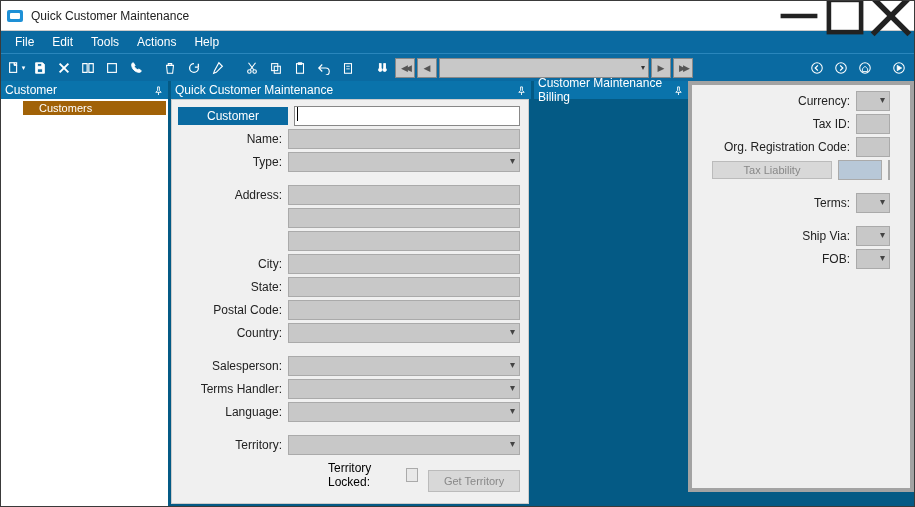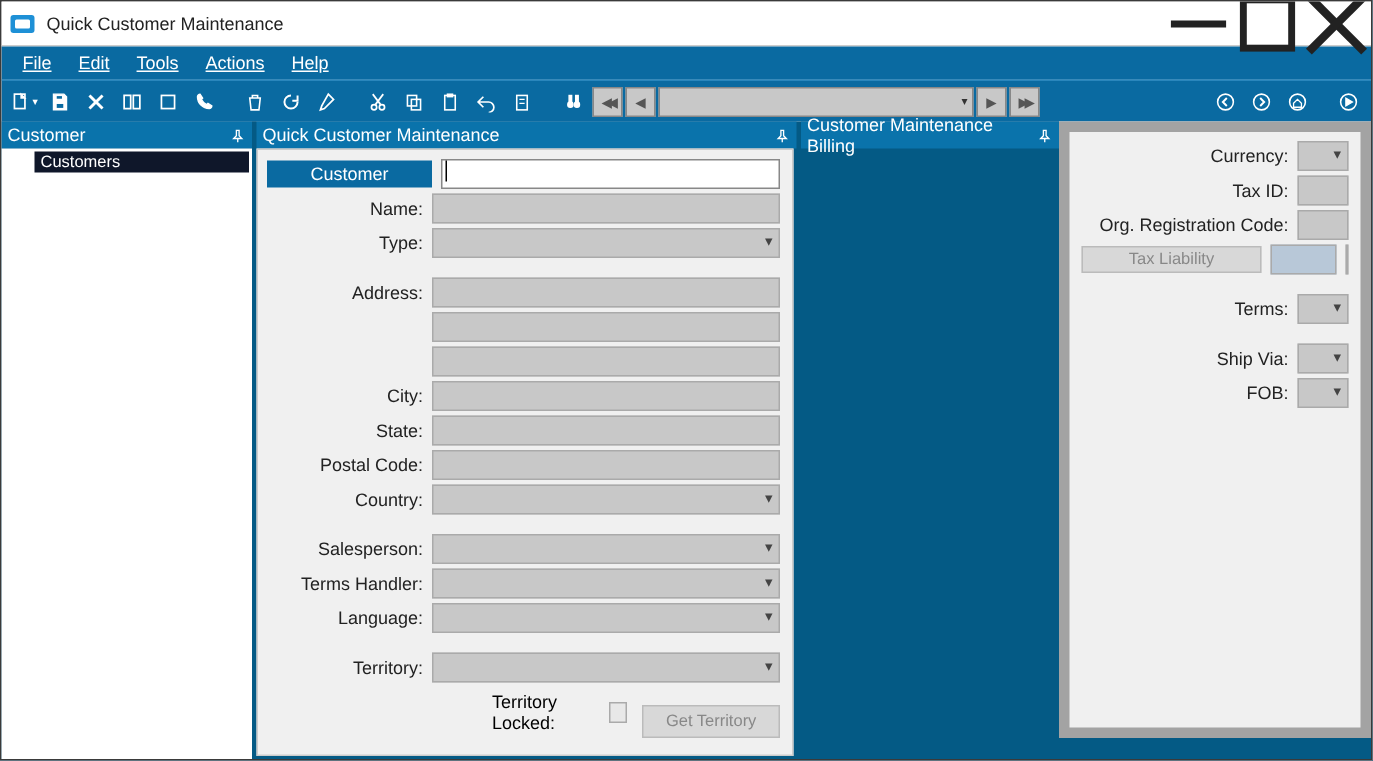--- a/index.html
+++ b/index.html
@@ -7,21 +7,21 @@
   
   
   .titlebar { height: 30px; background: #fff; display: flex; align-items: center; padding-left: 6px; border-bottom: 1px solid #ccc; }
   .titlebar .app-icon { width: 16px; height: 12px; background: #1e90d6; border-radius: 2px; position: relative; margin-right: 8px; }
   .titlebar .app-icon::after { content: ""; position: absolute; inset: 3px; background: #fff; border-radius: 1px; }
   .titlebar .title { flex: 1; color: #222; }
   .titlebar .winbtn { width: 46px; height: 30px; display: flex; align-items: center; justify-content: center; color: #222; font-size: 14px; cursor: default; }
   
   
   .menubar { height: 22px; background: #0a6aa1; display: flex; align-items: center; padding-left: 6px; gap: 2px; }
-  .menubar .menuitem { color: #fff; padding: 2px 8px; cursor: default; text-decoration: underline; }
+  .menubar .menuitem { color: #fff; padding: 2px 8px; cursor: default; }
   
   
   .toolbar { height: 28px; background: #0a6aa1; display: flex; align-items: center; padding: 0 4px; gap: 2px; border-top: 1px solid #2a86bc; }
   .tbtn { width: 22px; height: 22px; display: flex; align-items: center; justify-content: center; color: #fff; cursor: default; border-radius: 2px; }
   .tbtn svg { width: 14px; height: 14px; fill: #fff; stroke: #fff; }
   .tsep { width: 8px; }
   .tbtn .dd { font-size: 7px; margin-left: 1px; }
   .navcombo { width: 210px; height: 20px; background: #c8c8c8; border: 1px solid #888; display: flex; align-items: center; justify-content: flex-end; padding-right: 3px; }
   .navcombo .arr { font-size: 8px; color: #333; }
   .navarrow { width: 20px; height: 20px; background: #c8c8c8; border: 1px solid #888; display: flex; align-items: center; justify-content: center; color: #555; font-size: 9px; cursor: default; }
@@ -29,41 +29,41 @@
   
   
   .main { display: flex; height: calc(100% - 80px); background: #045a85; }
   
   
   .leftpanel { width: 170px; display: flex; flex-direction: column; border-right: 3px solid #045a85; }
   .panelhdr { height: 18px; background: #0a73ab; color: #fff; display: flex; align-items: center; padding: 0 4px; font-size: 11px; }
   .panelhdr .pin { margin-left: auto; width: 12px; height: 12px; display: flex; align-items: center; justify-content: center; }
   .panelhdr .pin svg { width: 9px; height: 9px; fill: #fff; }
   .leftbody { flex: 1; background: #fff; }
-  .treeitem { background: #0f172a; color: #fff; padding: 1px 4px; margin: 2px 2px 2px 22px; font-size: 11px; }
+  .treeitem { background: #a16207; color: #fff; padding: 1px 16px; margin: 2px 2px 2px 22px; font-size: 11px; }
   
   
   .centerpanel { flex: 1; display: flex; flex-direction: column; }
   .centerbody { flex: 1; background: #f0f0f0; padding: 6px 8px 8px 6px; overflow: auto; border: 1px solid #ccc; margin: 0 2px 2px 0; }
   .formrow { display: flex; align-items: center; margin-bottom: 3px; }
   .formrow .lbl { width: 110px; text-align: right; padding-right: 6px; color: #222; font-size: 12px; }
   .formrow .fld { flex: 1; height: 20px; background: #c8c8c8; border: 1px solid #aaa; }
   .formrow .fld.white { background: #fff; border: 1px solid #888; }
   .formrow .fld.combo { position: relative; }
   .formrow .fld.combo::after { content: "▾"; position: absolute; right: 4px; top: 2px; font-size: 10px; color: #444; }
   .tabbtn { background: #0a6aa1; color: #fff; width: 110px; text-align: center; padding: 2px 0; font-size: 12px; margin-right: 6px; }
   .formrow.first { margin-bottom: 3px; }
   .formrow.first .fld { height: 20px; }
   .gap { height: 10px; }
   .chk { width: 14px; height: 14px; background: #e8e8e8; border: 1px solid #aaa; margin: 0 10px 0 6px; }
   .btn-getterr { width: 112px; height: 22px; background: #d8d8d8; border: 1px solid #bbb; color: #888; display: flex; align-items: center; justify-content: center; font-size: 11px; margin-top: 12px; }
   
   
   .rightpanel { width: 380px; display: flex; flex-direction: row; margin-left: 3px; }
-  .rightbody { flex: 1; background: #f0f0f0; padding: 6px 8px; border: 7px solid #a3a3a3; margin-bottom: 14px; }
+  .rightbody { flex: 1; background: #f0f0f0; padding: 6px 20px; border: 4px solid #a3a3a3; margin-bottom: 14px; }
   .rightbody .formrow .lbl { width: 144px; }
   .btn-taxliab { height: 18px; background: #d8d8d8; border: 1px solid #bbb; color: #888; display: flex; align-items: center; justify-content: center; flex: 0 0 120px; margin-right: 6px; font-size: 11px; }
   .taxrow .fld.small { flex: 0 0 44px; margin-right: 6px; background:#b8c8d8; }
   
   
   .cursorbar { width: 1px; height: 14px; background: #000; margin-left: 2px; }
 </style>
 </head>
 <body>
 

